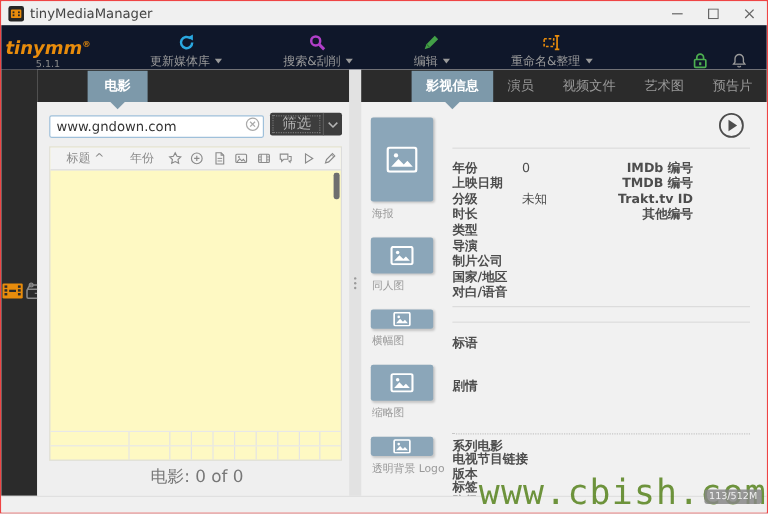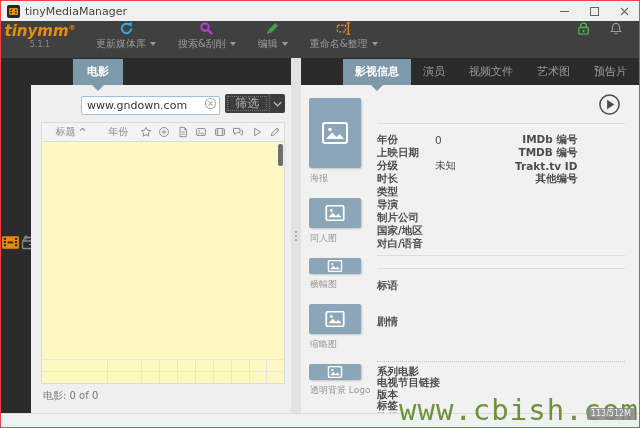--- a/index.html
+++ b/index.html
@@ -7,21 +7,21 @@
   .window { position:relative; width:640px; height:428px; border:1px solid #ef4444; background:#f0f0f0; overflow:hidden; }
 
   
   .titlebar { height:20px; background:#f0f0f0; display:flex; align-items:center; }
   .app-icon { width:13px; height:13px; margin:0 5px 0 6px; background:#262626; border-radius:2px; display:flex; align-items:center; justify-content:center; }
   .title-text { font-size:11px; color:#444; }
   .win-controls { margin-left:auto; display:flex; height:100%; }
   .win-btn { width:30px; display:flex; align-items:center; justify-content:center; color:#666; }
 
   
-  .toolbar { height:37px; background:#404040; display:flex; align-items:flex-start; padding:0 10px 0 8px; }
+  .toolbar { height:37px; background:#0f172a; display:flex; align-items:flex-end; padding:0 10px 0 8px;gap:29px; }
   .logo-block { display:flex; flex-direction:column; align-items:center; width:62px; margin-right:14px; }
   .logo-text { color:#e88c0c; font-style:italic; font-weight:bold; font-size:15px; line-height:15px; }
   .logo-text sup { font-size:7px; }
   .logo-version { color:#8a8a8a; font-size:8px; margin-top:1px; }
   .menu-item { display:flex; flex-direction:column; align-items:center; margin:0 11px; cursor:default; }
   .menu-icon { height:15px; display:flex; align-items:flex-end; }
   .menu-label { color:#9a9a9a; font-size:10px; margin-top:1px; display:flex; align-items:center; gap:4px; white-space:nowrap; }
   .caret-down { width:0; height:0; border-left:3px solid transparent; border-right:3px solid transparent; border-top:4px solid #9a9a9a; }
   .toolbar-right { margin-left:auto; display:flex; align-items:center; gap:18px; padding-right:6px; }
 
@@ -33,41 +33,41 @@
 
   .tabstrip { height:27px; background:#2b2b2b; display:flex; align-items:flex-end; padding-left:12px; position:relative; }
   .tab { position:relative; padding:5px 14px 6px 14px; font-size:11px; color:#9a9a9a; white-space:nowrap; }
   .tab.active { background:#7d99aa; color:#fff; font-weight:bold;margin-left:30px; }
   .tab.active::after { content:""; position:absolute; left:50%; margin-left:-6px; top:100%; border:6px solid transparent; border-top-color:#7d99aa; z-index:5; }
 
   
   .left-panel { width:268px; display:flex; flex-direction:column; background:#efefef; }
   .left-content { flex:1; padding:9px 6px 0 10px; position:relative; }
   .search-row { display:flex; gap:5px; }
-  .search-wrap { flex:1; position:relative;margin-left:40px; }
+  .search-wrap { flex:1; position:relative; }
   .search-input { width:100%; height:19px; border:1px solid #9fc0da; background:#fff; border-radius:2px; font-size:11px; padding:0 18px 0 5px; color:#333; font-family:inherit; }
   .clear-icon { position:absolute; right:3px; top:3px; }
   .filter-btn { display:flex; height:19px; background:#3d3d3d; border-radius:2px; overflow:hidden; }
   .filter-main { padding:0 7px; color:#b5b5b5; font-size:12px; display:flex; align-items:center; border:1px dotted #777; margin:2px; white-space:nowrap; }
   .filter-arrow { width:16px; display:flex; align-items:center; justify-content:center; border-left:1px solid #5a5a5a; }
 
   .table { margin-top:7px; border:1px solid #dcdcdc; background:#fef9c3; height:262px; position:relative; }
   .thead { display:flex; height:19px; background:#f3f3f3; border-bottom:1px solid #ddd; align-items:center; font-size:10px; color:#8a8a8a; }
   .th { display:flex; align-items:center; justify-content:center; height:100%; }
   .th-title { flex:1; gap:3px; }
   .th-year { width:36px; }
   .th-icon { width:18.5px; }
   .tick-rows { position:absolute; bottom:0; left:0; right:0; }
   .tick-row { display:flex; height:12px; border-top:1px solid #e8e8e8; }
   .tick-cell { border-left:1px solid #e4e4e4; }
   .tc-title { width:67px; border-left:none; }
   .tc-year { width:36px; }
   .tc-icon { width:18.5px; }
   .scroll-thumb { position:absolute; top:21px; right:1px; width:5px; height:22px; background:#6f6f6f; border-radius:2px; }
-  .movies-status { font-size:10px; color:#777; padding:5px 0 0 2px; }
+  .movies-status { font-size:14px; color:#777; padding:5px 0 0 2px;text-align:center; }
 
   .splitter { width:10px; background:#e2e2e2; position:relative; }
   .splitter-dots { position:absolute; top:50%; left:50%; transform:translate(-50%,-50%); display:flex; flex-direction:column; gap:2px; }
   .splitter-dots i { width:2px; height:2px; background:#9a9a9a; border-radius:50%; }
 
   
   .right-panel { flex:1; display:flex; flex-direction:column; background:#f1f1f1; }
   .right-tabs .tab { padding:5px 12px 6px 12px; }
   .right-content { flex:1; display:flex; padding:8px 10px 0 8px; gap:10px; position:relative; overflow:hidden; }
   .thumbs-col { width:56px; padding-top:5px; }

